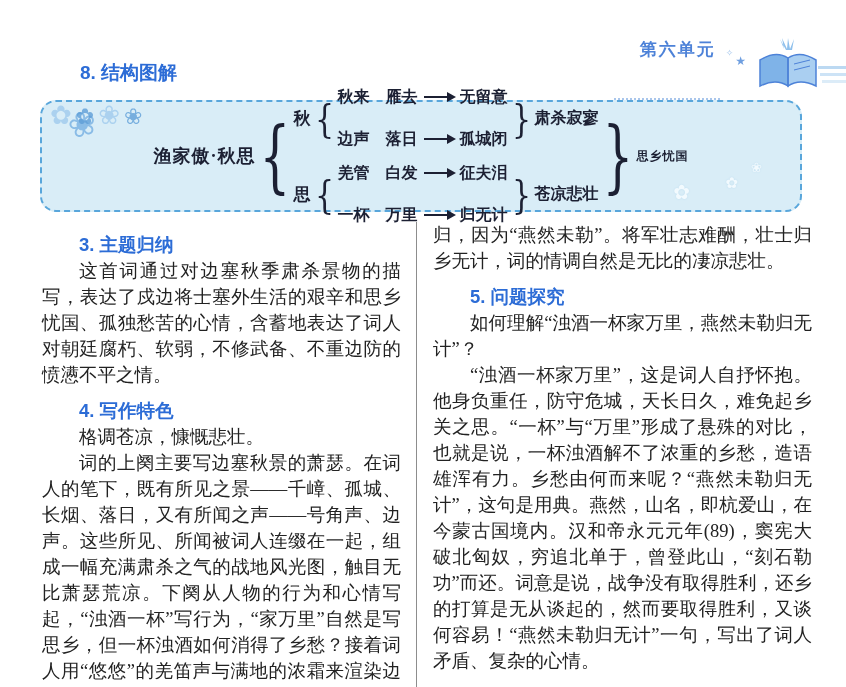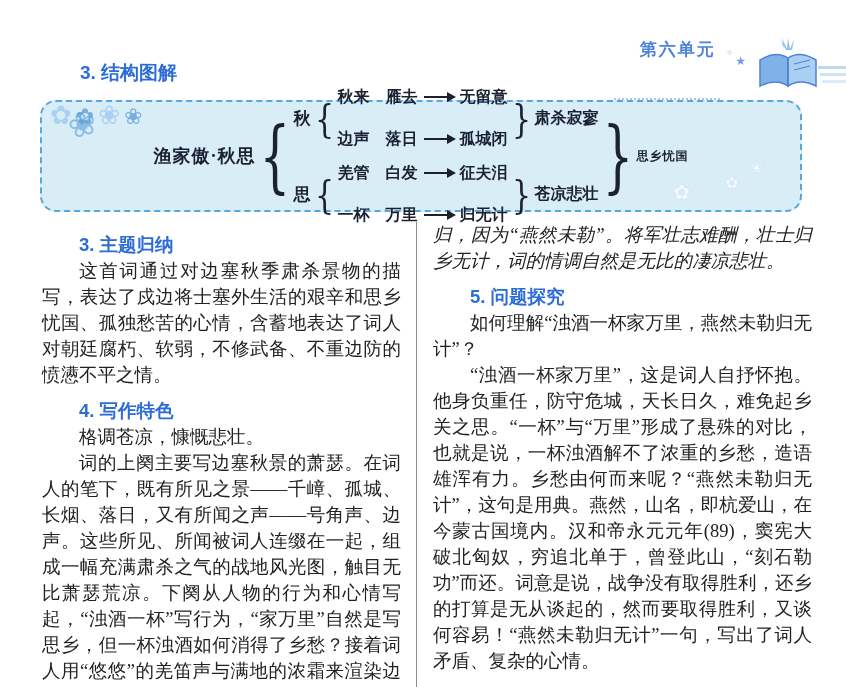--- a/index.html
+++ b/index.html
@@ -65,21 +65,21 @@
   .columns{
     position:absolute;left:42px;top:222px;width:770px;
     display:grid;grid-template-columns:374px 1fr;column-gap:0;
   }
   .col-left{padding-right:15px;}
   .col-right{border-left:1px solid #8d8d8d;padding-left:16px;}
   .para{
     font-size:18.5px;line-height:26px;text-align:justify;
     text-indent:2em;margin:0;color:#222;
   }
-  .para.noindent{text-indent:0;font-style:italic;}
+  .para.noindent{text-indent:0;}
 </style>
 </head>
 <body>
 
 <div class="page">
 
   <div class="unit-header">
     <span class="unit-label">第六单元</span>
     <span class="sparkle">✧</span>
     <span class="star">★</span>
@@ -90,21 +90,21 @@
       <path d="M10 22 Q26 12 38 20 L38 48 Q26 40 10 48 Z" fill="none" stroke="#4d82d8" stroke-width="1.5"></path>
       <path d="M66 22 Q50 12 38 20 L38 48 Q50 40 66 48 Z" fill="none" stroke="#4d82d8" stroke-width="1.5"></path>
       <line x1="44" y1="26" x2="60" y2="22" stroke="#4d82d8" stroke-width="1"></line>
       <line x1="44" y1="32" x2="60" y2="28" stroke="#4d82d8" stroke-width="1"></line>
       <rect x="68" y="28" width="28" height="3" fill="#bcd9f2"></rect>
       <rect x="70" y="35" width="26" height="3" fill="#cde3f6"></rect>
       <rect x="72" y="42" width="24" height="3" fill="#dcecf8"></rect>
     </svg>
   </div>
 
-  <div class="sec2-head">3. 结构图解</div>
+  <div class="sec2-head">8. 结构图解</div>
 
   <div class="diagram-box">
     <div class="flower-cluster">
       <span class="fl" style="left:18px;top:4px;transform:rotate(-15deg);">❀</span>
       <span class="fl2" style="left:48px;top:0;transform:rotate(20deg);">✿</span>
       <span class="fl3" style="left:2px;top:26px;transform:rotate(10deg);">✿</span>
       <span class="fl2" style="left:30px;top:30px;transform:rotate(-30deg);">❀</span>
       <span class="fl3" style="left:74px;top:8px;transform:rotate(35deg);">❀</span>
     </div>
     <span class="wf" style="right:110px;bottom:6px;">✿</span>

